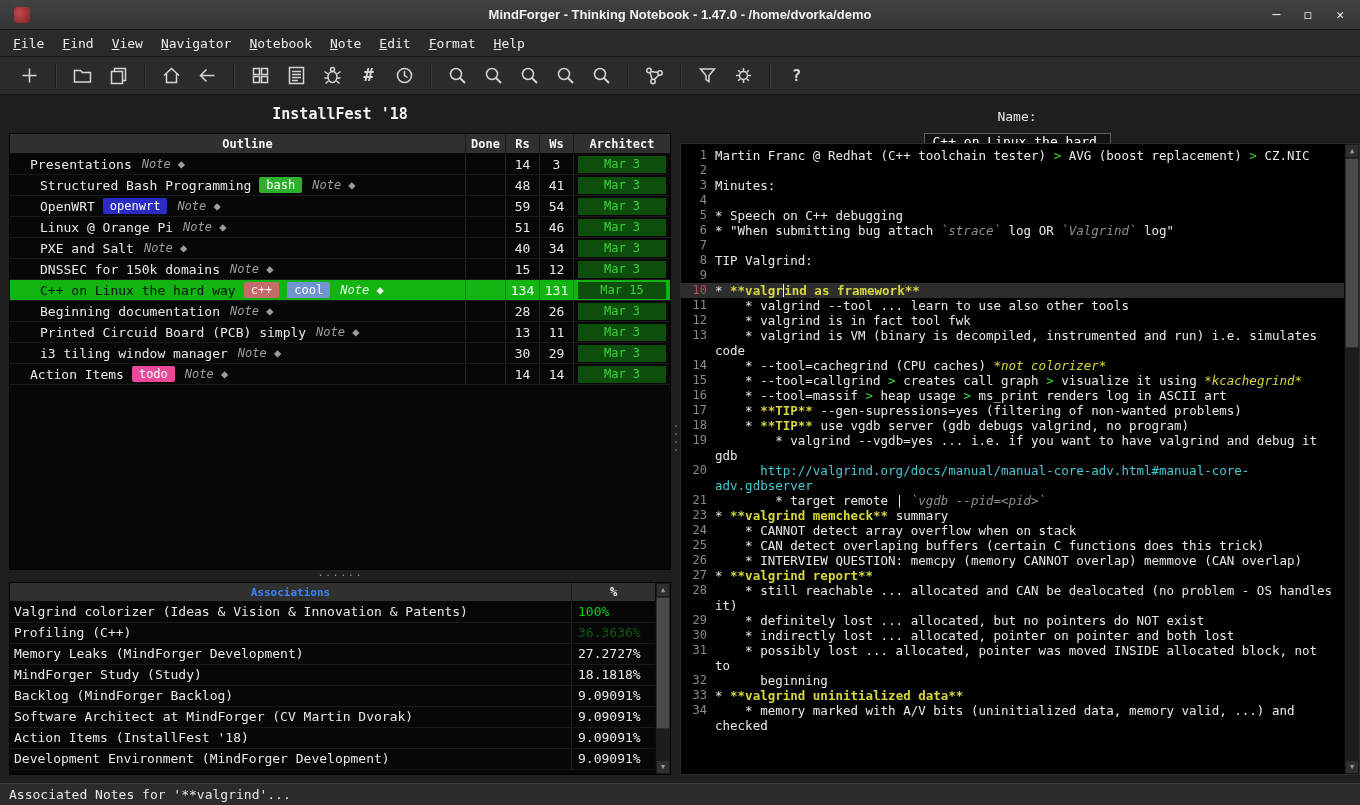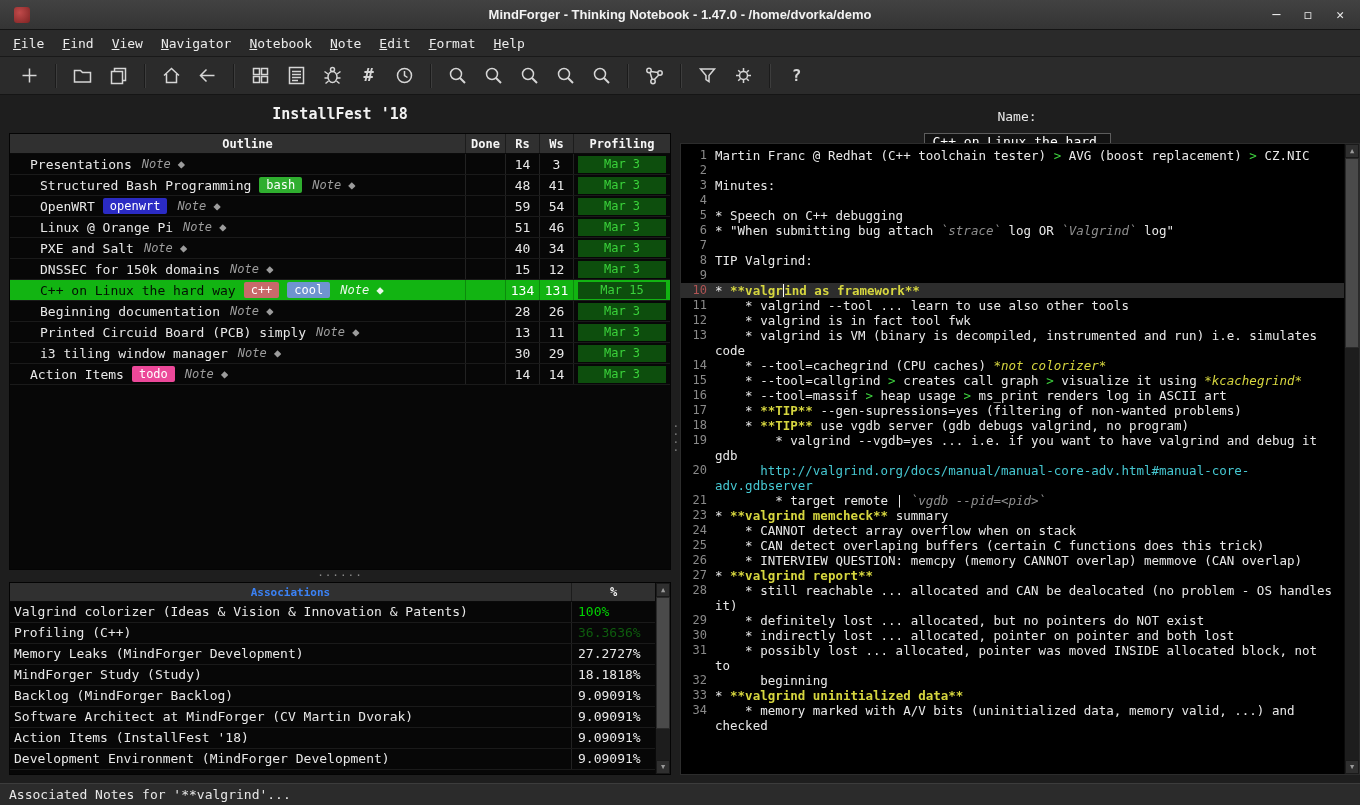--- a/index.html
+++ b/index.html
@@ -310,21 +310,21 @@
 <div class="main">
 
   <div class="left-pane">
     <div class="outline-title">InstallFest '18</div>
     <div class="outline-table">
       <div class="ot-header">
           <div class="ot-hcell oc-outline">Outline</div>
           <div class="ot-hcell oc-done">Done</div>
           <div class="ot-hcell oc-rs">Rs</div>
           <div class="ot-hcell oc-ws">Ws</div>
-          <div class="ot-hcell oc-mod">Profiling</div>
+          <div class="ot-hcell oc-mod">Architect</div>
         </div>
       <div class="ot-body">
           <div class="ot-row">
             <div class="oc oc-outline">
               <span class="o-label">Presentations</span>
               <span class="note-flag">Note ◆</span>
             </div>
             <div class="oc oc-done num"></div>
             <div class="oc oc-rs num">14</div>
             <div class="oc oc-ws num">3</div>

